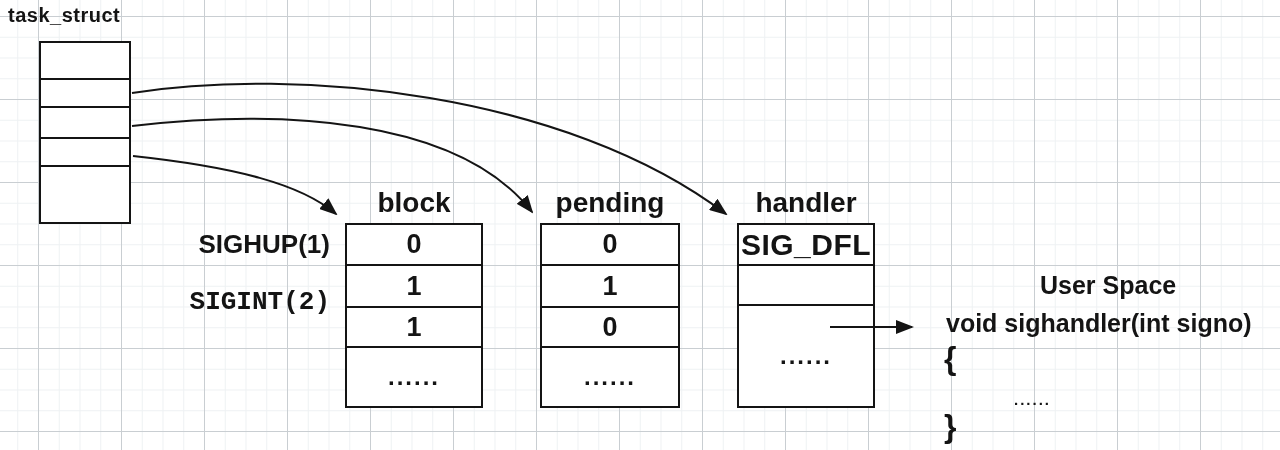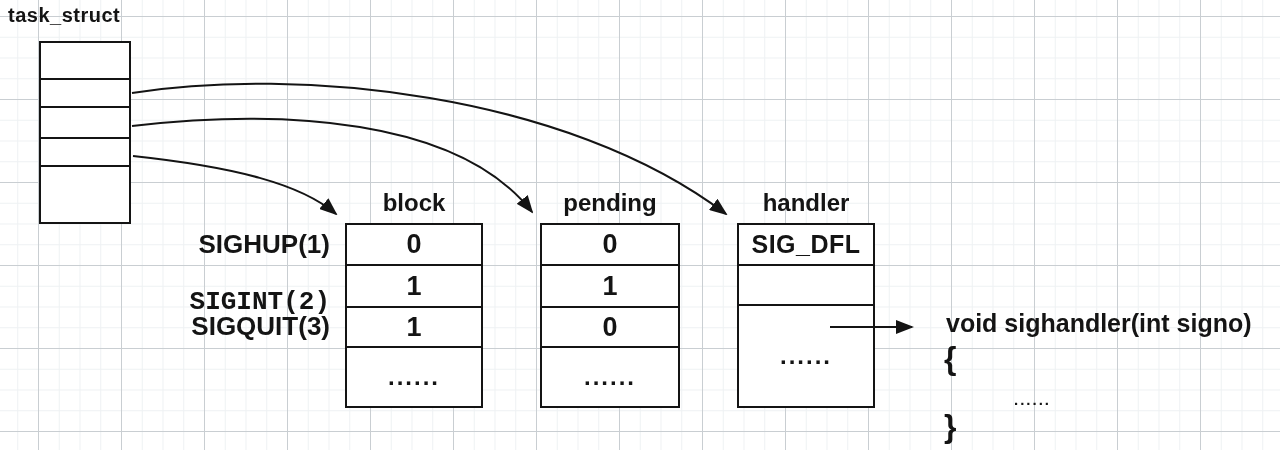--- a/index.html
+++ b/index.html
@@ -22,38 +22,38 @@
   }
   .abs{position:absolute;}
   .title{left:8px;top:4px;font-size:20px;font-weight:bold;letter-spacing:0.5px;}
   
   .ts-box{left:39px;top:41px;width:92px;height:183px;border:2px solid var(--ink);background:#fff;}
   .ts-row{border-bottom:2px solid var(--ink);}
   .ts-row:last-child{border-bottom:none;}
   .ts-r1{height:37px;}.ts-r2{height:28px;}.ts-r3{height:31px;}.ts-r4{height:28px;}.ts-r5{height:47px;}
   
   .col-header{top:189px;height:28px;display:flex;align-items:center;justify-content:center;
-    font-size:24px;font-weight:bold;}
+    font-size:28px;font-weight:bold;}
   .hdr-block{left:345px;width:138px;}
   .hdr-pending{left:540px;width:140px;}
   .hdr-handler{left:737px;width:138px;}
   
   .sig-label{left:130px;width:200px;height:32px;text-align:center;font-size:26px;font-weight:bold;
     display:flex;align-items:center;justify-content:flex-end;}
   .sig-1{top:228px;}.sig-2{top:286px;font-family:Liberation Mono, monospace;}.sig-3{top:310px;}
   
   .sig-table{top:223px;height:185px;border:2px solid var(--ink);background:#fff;display:flex;flex-direction:column;}
   .tbl-block{left:345px;width:138px;}
   .tbl-pending{left:540px;width:140px;}
   .tbl-handler{left:737px;width:138px;}
   .cell{display:flex;align-items:center;justify-content:center;border-bottom:2px solid var(--ink);
     font-size:27px;font-weight:bold;}
   .cell:last-child{border-bottom:none;}
   .c1{height:41px;}.c2{height:42px;}.c3{height:40px;}.c4{flex:1;}
-  .cell.sig-name{font-size:25px;letter-spacing:0.5px;}
+  .cell.sig-name{font-size:30px;letter-spacing:0.5px;}
   .cell.dots{font-size:24px;font-weight:900;letter-spacing:2px;}
   
   .user-space-label{left:1040px;top:271px;font-size:25px;font-weight:bold;}
   .code-line{left:946px;top:309px;font-size:25px;font-weight:bold;white-space:nowrap;}
   .brace{left:944px;font-size:32px;font-weight:bold;}
   .brace-open{top:340px;}
   .brace-close{top:408px;}
   .code-dots{left:1014px;top:391px;font-size:15px;font-weight:900;letter-spacing:2px;}
   
   .overlay{position:absolute;left:0;top:0;width:1280px;height:450px;pointer-events:none;}
@@ -73,21 +73,20 @@
     <div class="ts-row ts-r4"></div>
     <div class="ts-row ts-r5"></div>
   </div>
 
   <div class="abs col-header hdr-block">block</div>
   <div class="abs col-header hdr-pending">pending</div>
   <div class="abs col-header hdr-handler">handler</div>
 
   <div class="abs sig-label sig-1">SIGHUP(1)</div>
   <div class="abs sig-label sig-2">SIGINT(2)</div>
-  <div class="abs sig-label sig-3">SIGQUIT(3)</div>
 
   <div class="abs sig-table tbl-block">
     <div class="cell c1">0</div>
     <div class="cell c2">1</div>
     <div class="cell c3">1</div>
     <div class="cell c4 dots">......</div>
   </div>
 
   <div class="abs sig-table tbl-pending">
     <div class="cell c1">0</div>
@@ -95,20 +94,21 @@
     <div class="cell c3">0</div>
     <div class="cell c4 dots">......</div>
   </div>
 
   <div class="abs sig-table tbl-handler">
     <div class="cell c1 sig-name">SIG_DFL</div>
     <div class="cell c3"></div>
     <div class="cell c4 dots">......</div>
   </div>
 
+  <div class="abs user-space-label">User Space</div>
   <div class="abs code-line">void sighandler(int signo)</div>
   <div class="abs brace brace-open">{</div>
   <div class="abs code-dots">......</div>
   <div class="abs brace brace-close">}</div>
 
   <svg class="overlay" viewBox="0 0 1280 450" xmlns="http://www.w3.org/2000/svg">
     <defs>
       <marker id="ah" markerWidth="9" markerHeight="7" refX="8" refY="3.5" orient="auto">
         <path d="M0,0 L9,3.5 L0,7 z" fill="#141414"></path>
       </marker>

